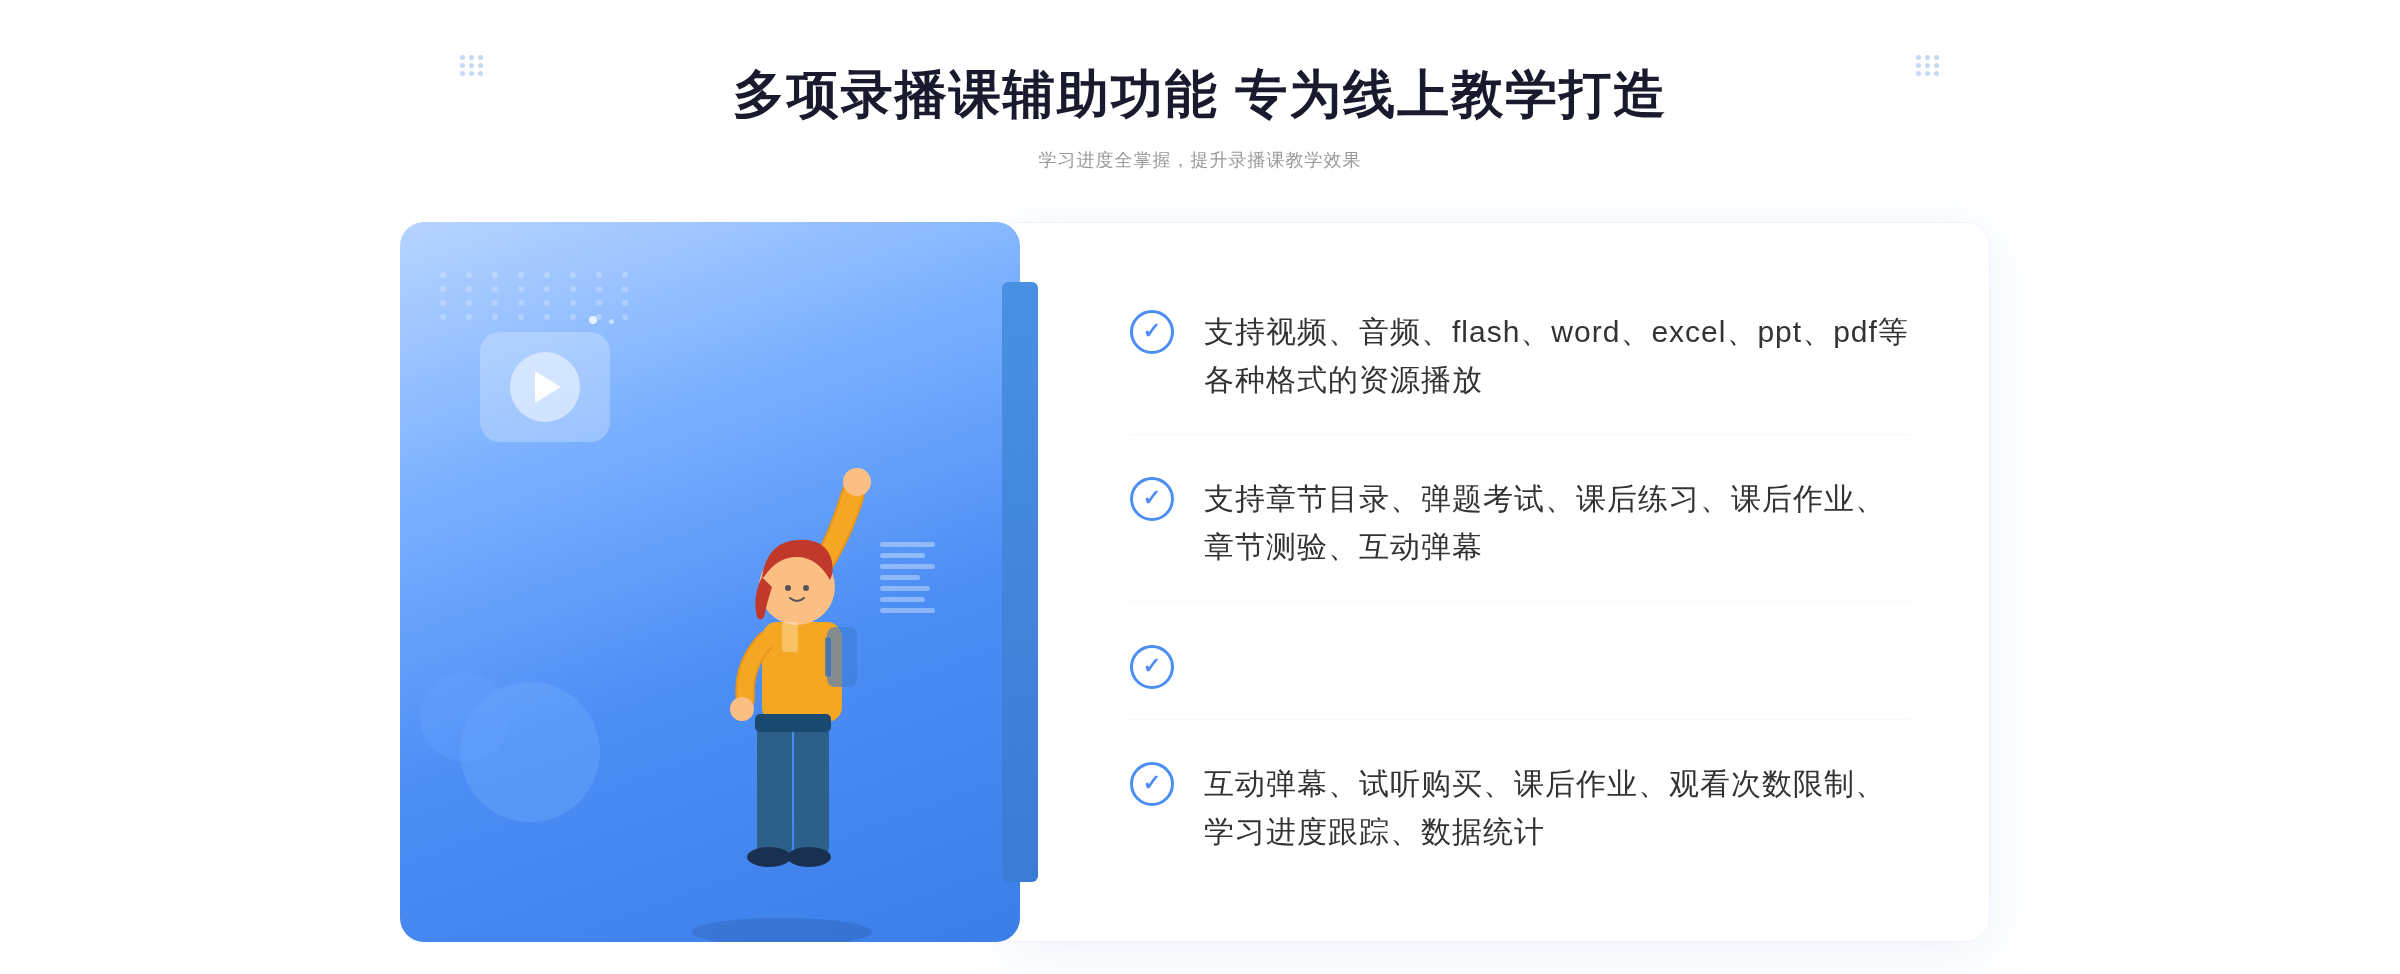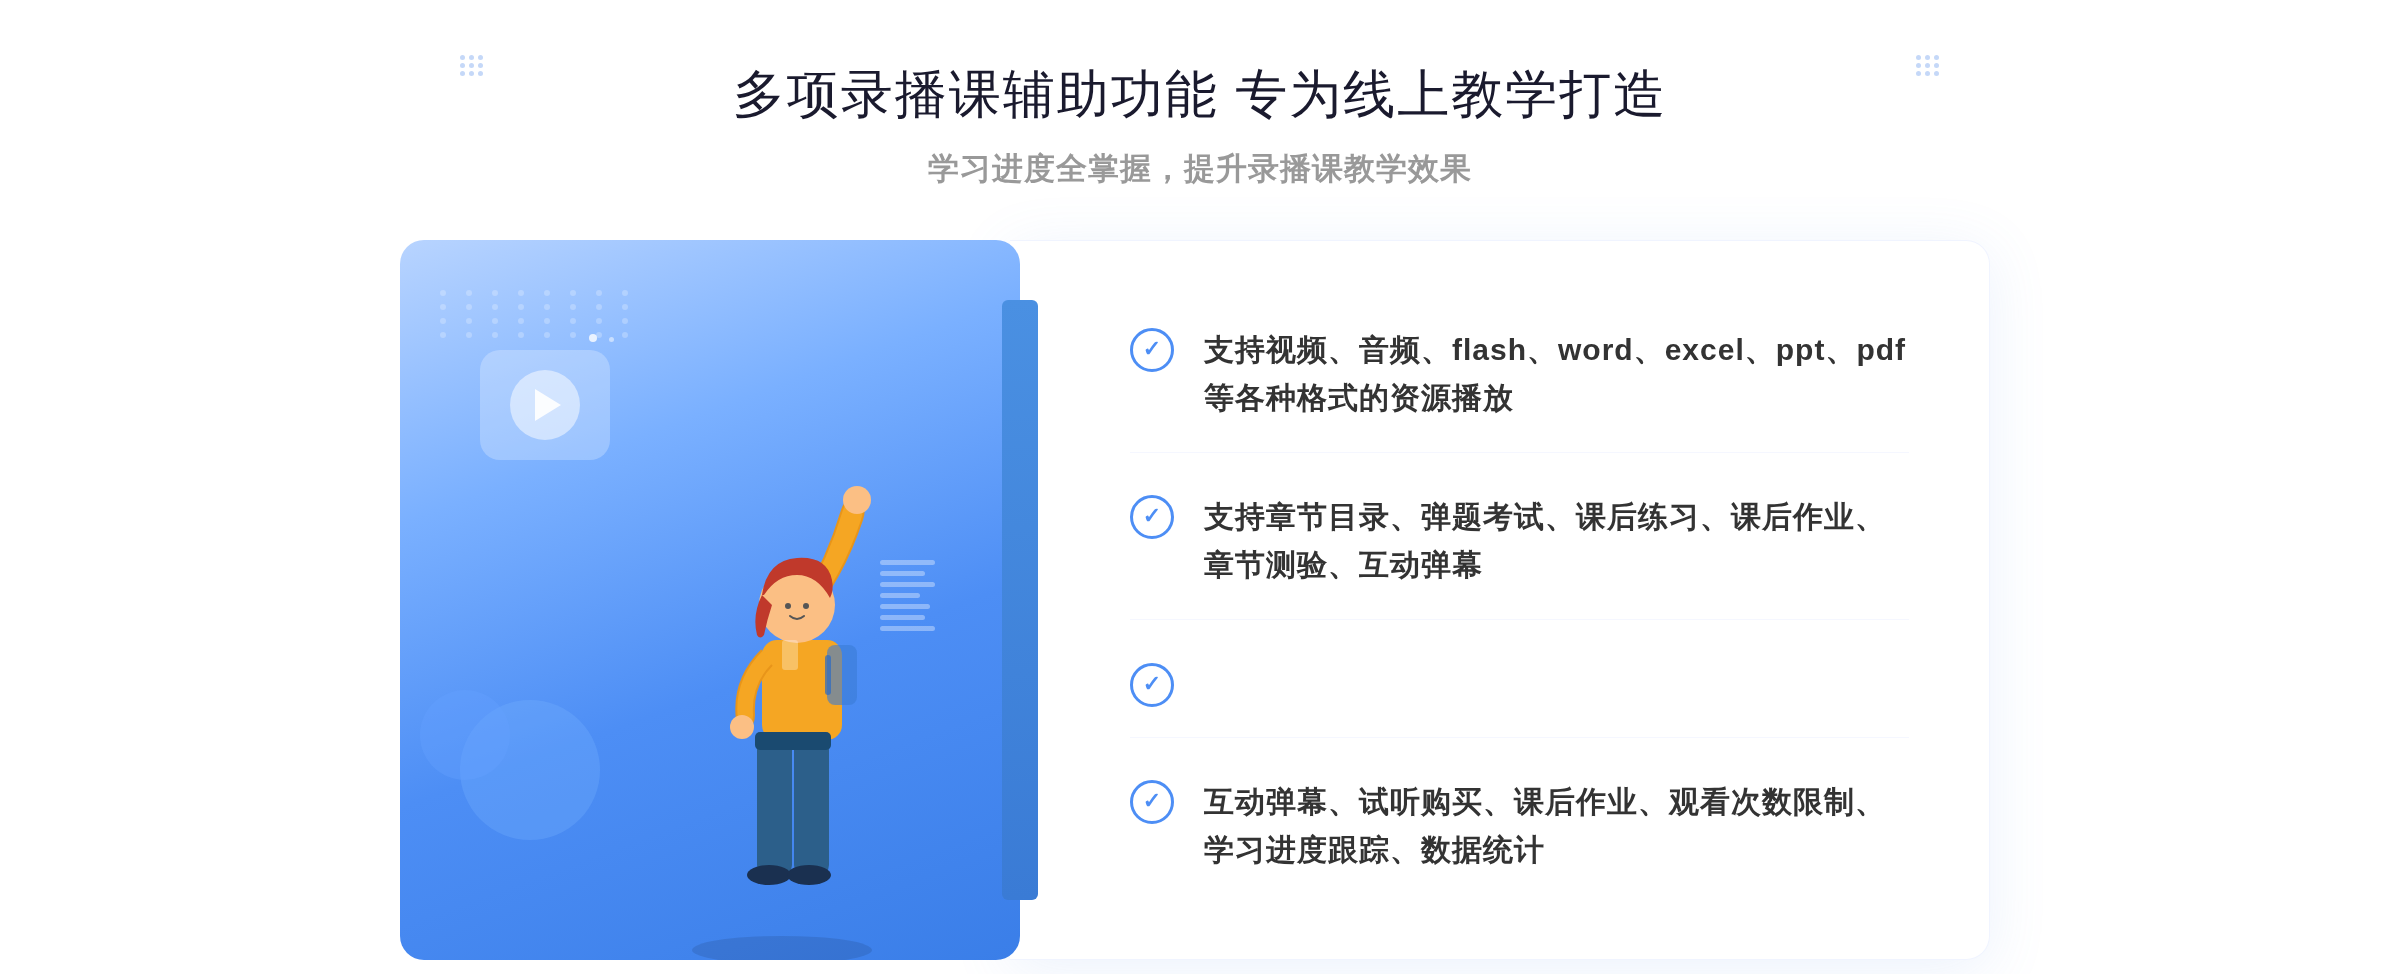--- a/index.html
+++ b/index.html
@@ -60,30 +60,30 @@
     }
 
     .header-section {
       text-align: center;
       margin-bottom: 50px;
       position: relative;
     }
 
     .main-title {
       font-size: 52px;
-      font-weight: 400;
+      font-weight: 700;
       color: #1a1a2e;
       letter-spacing: 2px;
       margin-bottom: 18px;
     }
 
     .sub-title {
-      font-size: 31px;
+      font-size: 18px;
       color: #999;
-      font-weight: 700;
+      font-weight: 400;
       letter-spacing: 1px;
     }
 
     
     .content-area {
       display: flex;
       align-items: stretch;
       width: 1600px;
       min-height: 720px;
       position: relative;
@@ -316,21 +316,21 @@
       font-size: 22px;
       font-weight: 700;
       line-height: 1;
       margin-top: -2px;
     }
 
     .feature-text {
       font-size: 30px;
       color: #333;
       line-height: 1.6;
-      font-weight: 700;
+      font-weight: 400;
       letter-spacing: 1px;
     }
   </style>
 </head>
 <body>
 
 <div class="page-container">
 
   <div class="dots-left">
     <div class="dots-grid">

